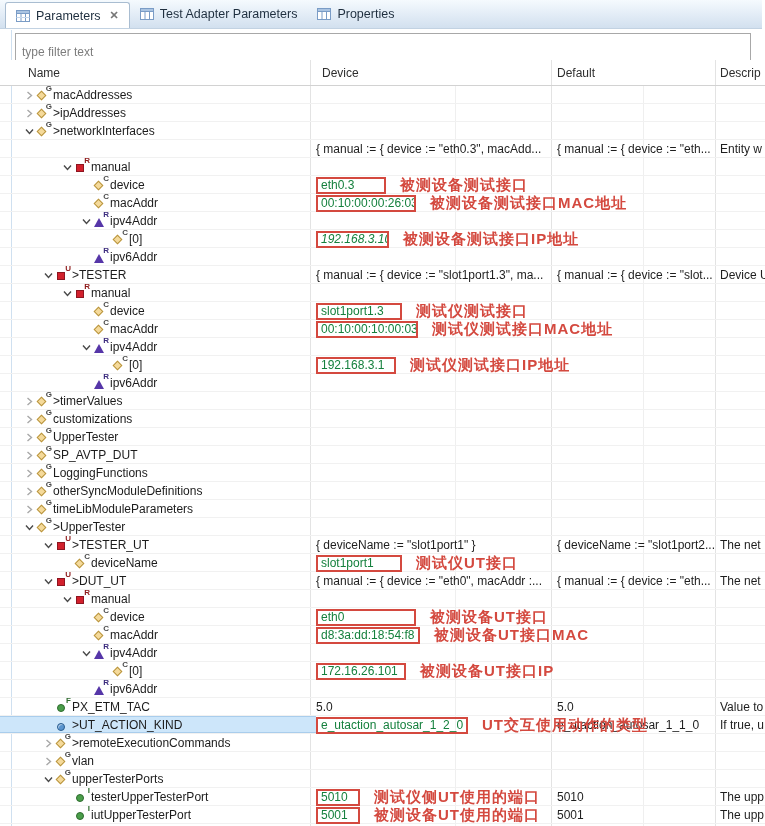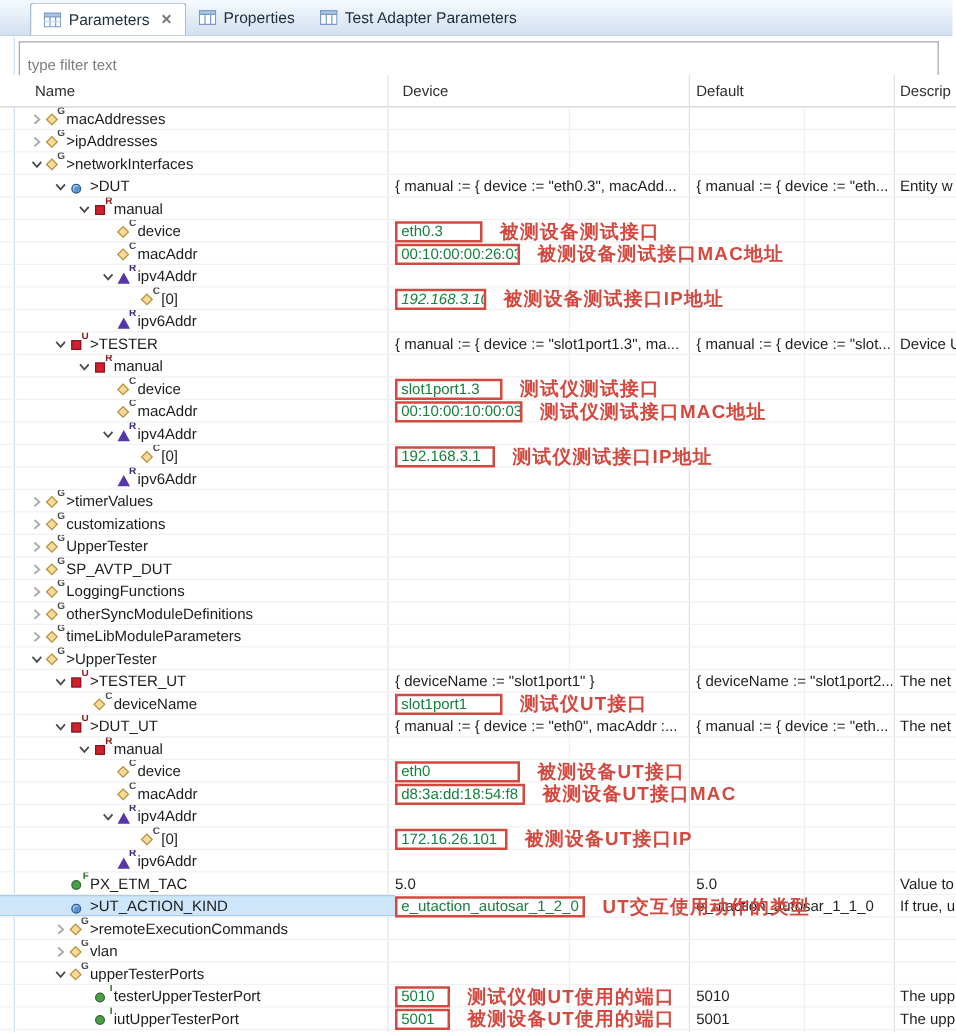--- a/index.html
+++ b/index.html
@@ -14,21 +14,21 @@
     background:linear-gradient(#f5fafe,#d2e0ef);
     border-bottom:1px solid #c2d2e2;
     display:flex; align-items:stretch;
   }
   .tab {
     display:flex; align-items:center; gap:6px; padding:0 10px;
     font-size:12.5px; color:#1f2f3f; cursor:default; white-space:nowrap;
   }
   .tab.active {
     background:#fff; border:1px solid #a9bdd1; border-bottom:none;
-    border-radius:3px 3px 0 0; margin-left:24px; margin-top:2px;
+    border-radius:3px 3px 0 0; margin-left:5px; margin-top:2px;
   }
   .tab-close { font-size:11px; color:#777; margin-left:3px; font-weight:bold; }
   .grid-icon { width:14px; height:12px; flex:0 0 14px; }
   
   .filter-strip { position:absolute; left:0; top:29px; width:765px; height:31px; background:#fff; }
   .filter-input {
     position:absolute; left:15px; top:4px; width:736px; height:22px;
     border:1px solid #a8a8a8; border-bottom-color:#7d7d7d; background:#fff;
     font-family:"Liberation Sans",sans-serif; font-size:12px; color:#444; padding:18px 6px; outline:none;
   }
@@ -119,30 +119,30 @@
     <span>Parameters</span>
     <span class="tab-close">✕</span>
   </div>
   <div class="tab">
     <svg class="grid-icon" viewBox="0 0 14 12">
       <rect x="0.5" y="0.5" width="13" height="11" fill="#fff" stroke="#7a9cc6"></rect>
       <rect x="0.5" y="0.5" width="13" height="3" fill="#aac4e2" stroke="#7a9cc6"></rect>
       <line x1="5" y1="3.5" x2="5" y2="11.5" stroke="#7a9cc6"></line>
       <line x1="9.5" y1="3.5" x2="9.5" y2="11.5" stroke="#7a9cc6"></line>
     </svg>
-    <span>Properties</span>
+    <span>Test Adapter Parameters</span>
   </div>
   <div class="tab">
     <svg class="grid-icon" viewBox="0 0 14 12">
       <rect x="0.5" y="0.5" width="13" height="11" fill="#fff" stroke="#7a9cc6"></rect>
       <rect x="0.5" y="0.5" width="13" height="3" fill="#aac4e2" stroke="#7a9cc6"></rect>
       <line x1="5" y1="3.5" x2="5" y2="11.5" stroke="#7a9cc6"></line>
       <line x1="9.5" y1="3.5" x2="9.5" y2="11.5" stroke="#7a9cc6"></line>
     </svg>
-    <span>Test Adapter Parameters</span>
+    <span>Properties</span>
   </div>
 </div>
 
 <div class="filter-strip">
   <input class="filter-input" type="text" placeholder="type filter text" style="">
 </div>
 
 <div class="left-edge"></div>
 
 <div class="table">
@@ -198,31 +198,20 @@
               </svg>
             </span>
             <span class="nodeicon ic-group">
               <span class="shape"></span>
               <span class="sup">G</span>
             </span>
             <span class="label">&gt;networkInterfaces</span>
           </div>
         </div>
         <div class="row">
-          <div class="namecell" style="padding-left: 27px;">
-            <span class="chev">
-              <svg width="9" height="9" viewBox="0 0 9 9">
-                <path d="M1 2.5 L4.5 6.5 L8 2.5" fill="none" stroke="#4a4a4a" stroke-width="1.4"></path>
-              </svg>
-            </span>
-            <span class="nodeicon ic-enum">
-              <span class="shape"></span>
-            </span>
-            <span class="label">&gt;DUT</span>
-          </div>
           <div class="valuecell plain">{ manual := { device := "eth0.3", macAdd...</div>
           <div class="defaultcell">{ manual := { device := "eth...</div>
           <div class="desccell">Entity w</div>
         </div>
         <div class="row">
           <div class="namecell" style="padding-left: 46px;">
             <span class="chev">
               <svg width="9" height="9" viewBox="0 0 9 9">
                 <path d="M1 2.5 L4.5 6.5 L8 2.5" fill="none" stroke="#4a4a4a" stroke-width="1.4"></path>
               </svg>

